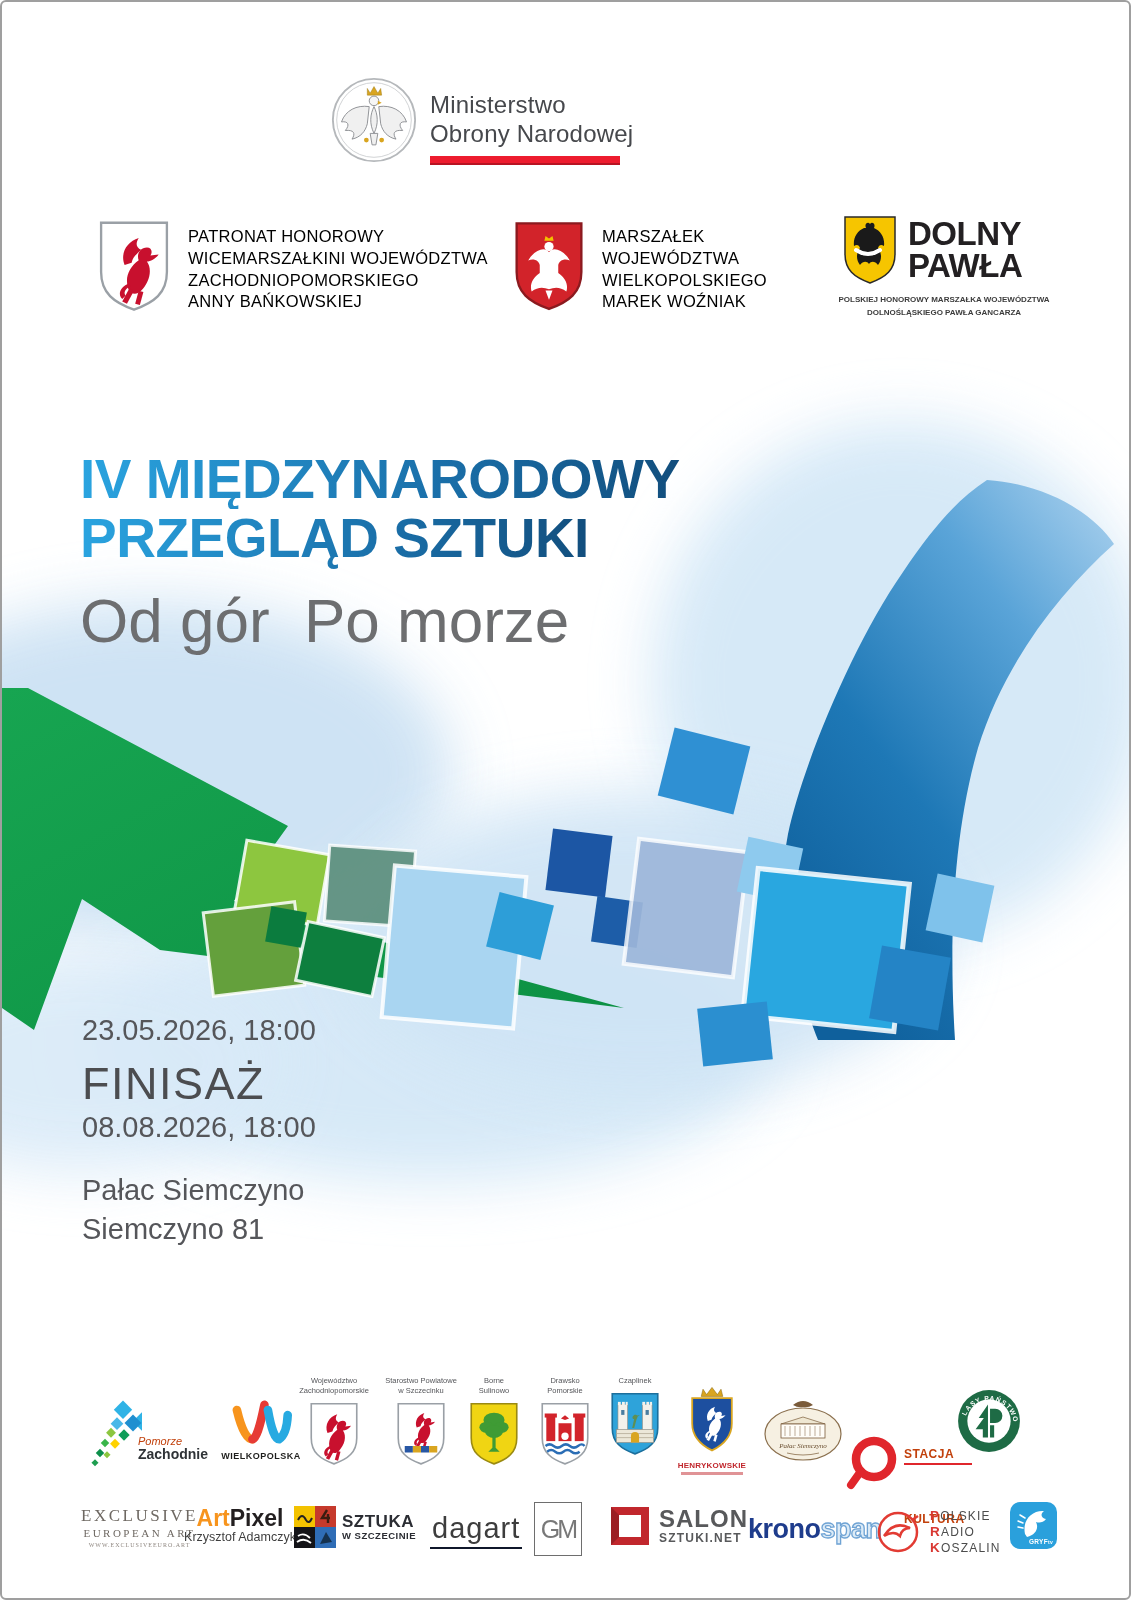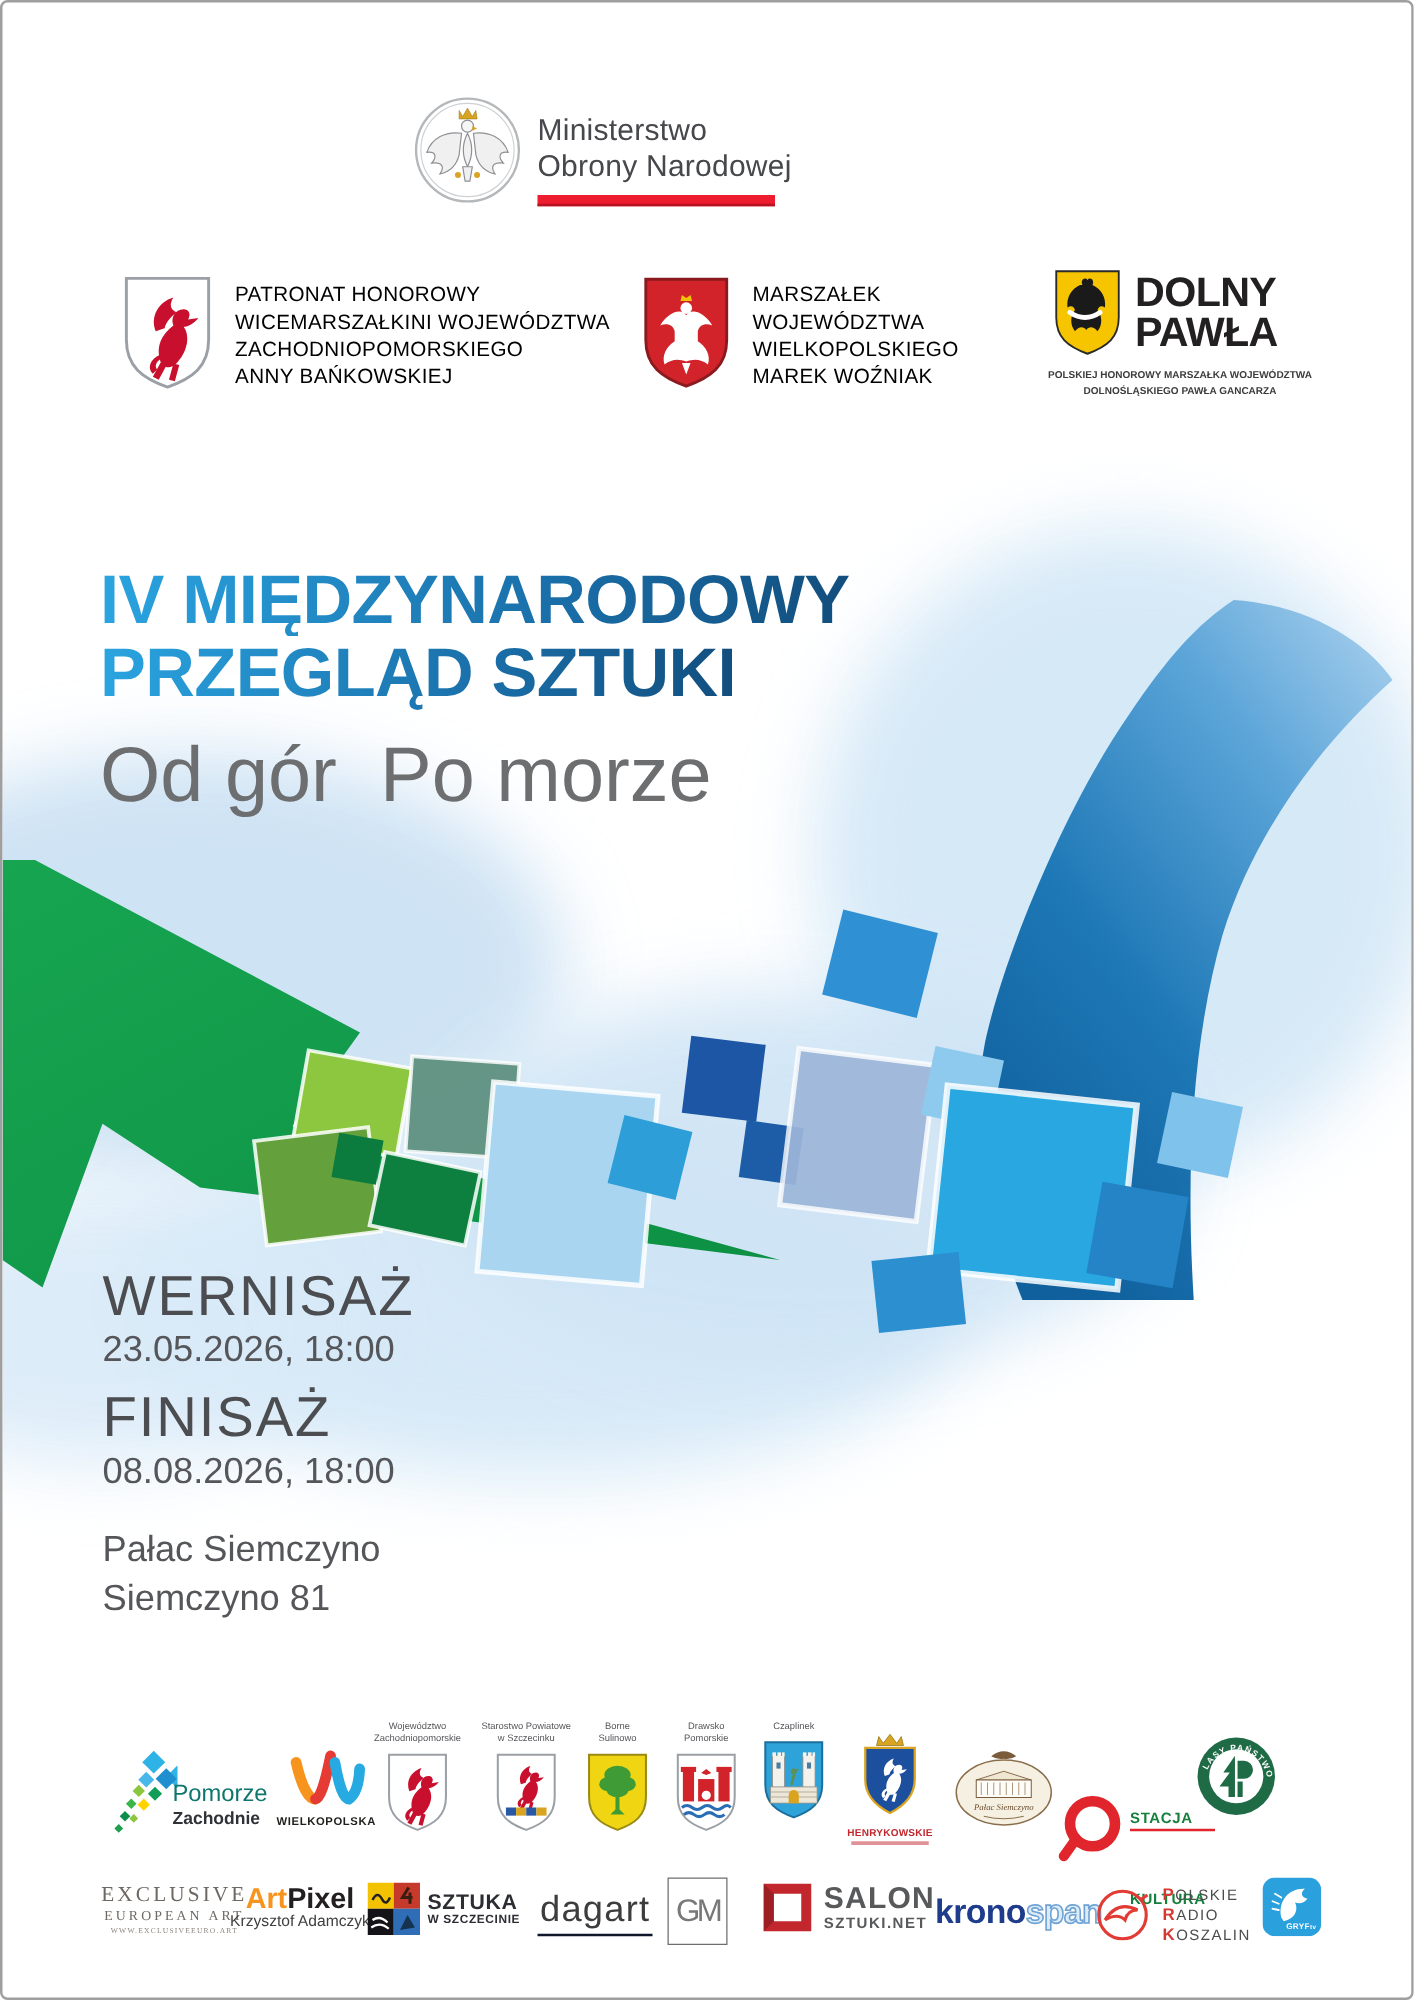--- a/index.html
+++ b/index.html
@@ -52,37 +52,37 @@
   
   .row1{position:absolute;left:0;top:1372px;width:1131px;height:112px;}
   .row2{position:absolute;left:0;top:1492px;width:1131px;height:92px;}
   .row1>div,.row2>div{position:absolute;}
   .item{text-align:center;}
   .crest-label{font-size:7.5px;color:#55565a;line-height:1.3;margin-bottom:2px;}
 
   .pz{left:86px;top:24px;width:134px;display:flex;align-items:flex-end;text-align:left;}
   .pz svg{width:54px;height:74px;}
   .pz-text{margin-left:-4px;padding-bottom:10px;}
-  .pz-l1{font-size:19px;color:#0f766e;}
+  .pz-l1{font-size:11px;color:#c2410c;font-style:italic;}
   .pz-l2{font-size:14px;font-weight:bold;color:#2f3337;margin-top:-1px;}
   .wlkp{left:214px;top:26px;width:90px;}
   .wlkp svg{width:62px;height:44px;}
   .wlkp-label{font-size:9px;font-weight:bold;color:#1f1f1d;letter-spacing:.5px;margin-top:3px;}
   .crest{width:90px;top:2px;}
   .crest svg{width:52px;height:66px;margin-top:2px;}
   .c1{left:287px;}.c2{left:374px;}.c3{left:447px;}.c4{left:518px;}.c5{left:588px;}
   .henryk{left:668px;top:6px;width:84px;}
   .henryk svg{width:54px;height:76px;}
   .henryk-label{font-size:8px;font-weight:bold;color:#c1272d;margin-top:1px;letter-spacing:.2px;}
   .henryk-sub{width:62px;height:3px;background:#c1272d;opacity:.5;margin:2px auto 0;}
   .palac{left:758px;top:22px;width:86px;}
   .palac svg{width:84px;height:66px;}
   .stacja{left:844px;top:26px;display:flex;align-items:center;gap:2px;text-align:left;}
   .stacja svg{width:56px;height:58px;}
-  .stacja-l1,.stacja-l2{font-size:12px;font-weight:bold;color:#15803d;letter-spacing:.5px;margin-top:47px;}
+  .stacja-l1,.stacja-l2{font-size:12px;font-weight:bold;color:#c2410c;letter-spacing:.5px;margin-top:47px;}
   .stacja-rule{width:68px;height:2px;background:#e0262c;margin:2px 0;}
   .lasy{left:954px;top:14px;}
   .lasy svg{width:66px;height:66px;}
 
   .excl{left:60px;top:12px;width:155px;text-align:center;font-family:"Liberation Serif",serif;color:#6e6862;}
   .excl-l1{font-size:17px;letter-spacing:2.5px;}
   .excl-l2{font-size:11px;letter-spacing:2.5px;margin-top:1px;}
   .excl-l3{font-size:6px;letter-spacing:1px;color:#8f8780;margin-top:3px;}
   .artp{left:182px;top:12px;width:112px;text-align:center;}
   .artp-name{font-size:23px;font-weight:bold;line-height:1.05;}
@@ -243,21 +243,20 @@
     <div>DOLNOŚLĄSKIEGO PAWŁA GANCARZA</div>
   </div>
 
   <div class="title">
     <div class="title-line">IV MIĘDZYNARODOWY</div>
     <div class="title-line">PRZEGLĄD SZTUKI</div>
     <div class="subtitle">Od gór  Po morze</div>
   </div>
 
   <div class="events">
-    <div class="ev-label">WERNISAŻ</div>
     <div class="ev-date">23.05.2026, 18:00</div>
     <div class="ev-label">FINISAŻ</div>
     <div class="ev-date">08.08.2026, 18:00</div>
     <div class="venue">
       <div>Pałac Siemczyno</div>
       <div>Siemczyno 81</div>
     </div>
   </div>
 
   <div class="row1">

